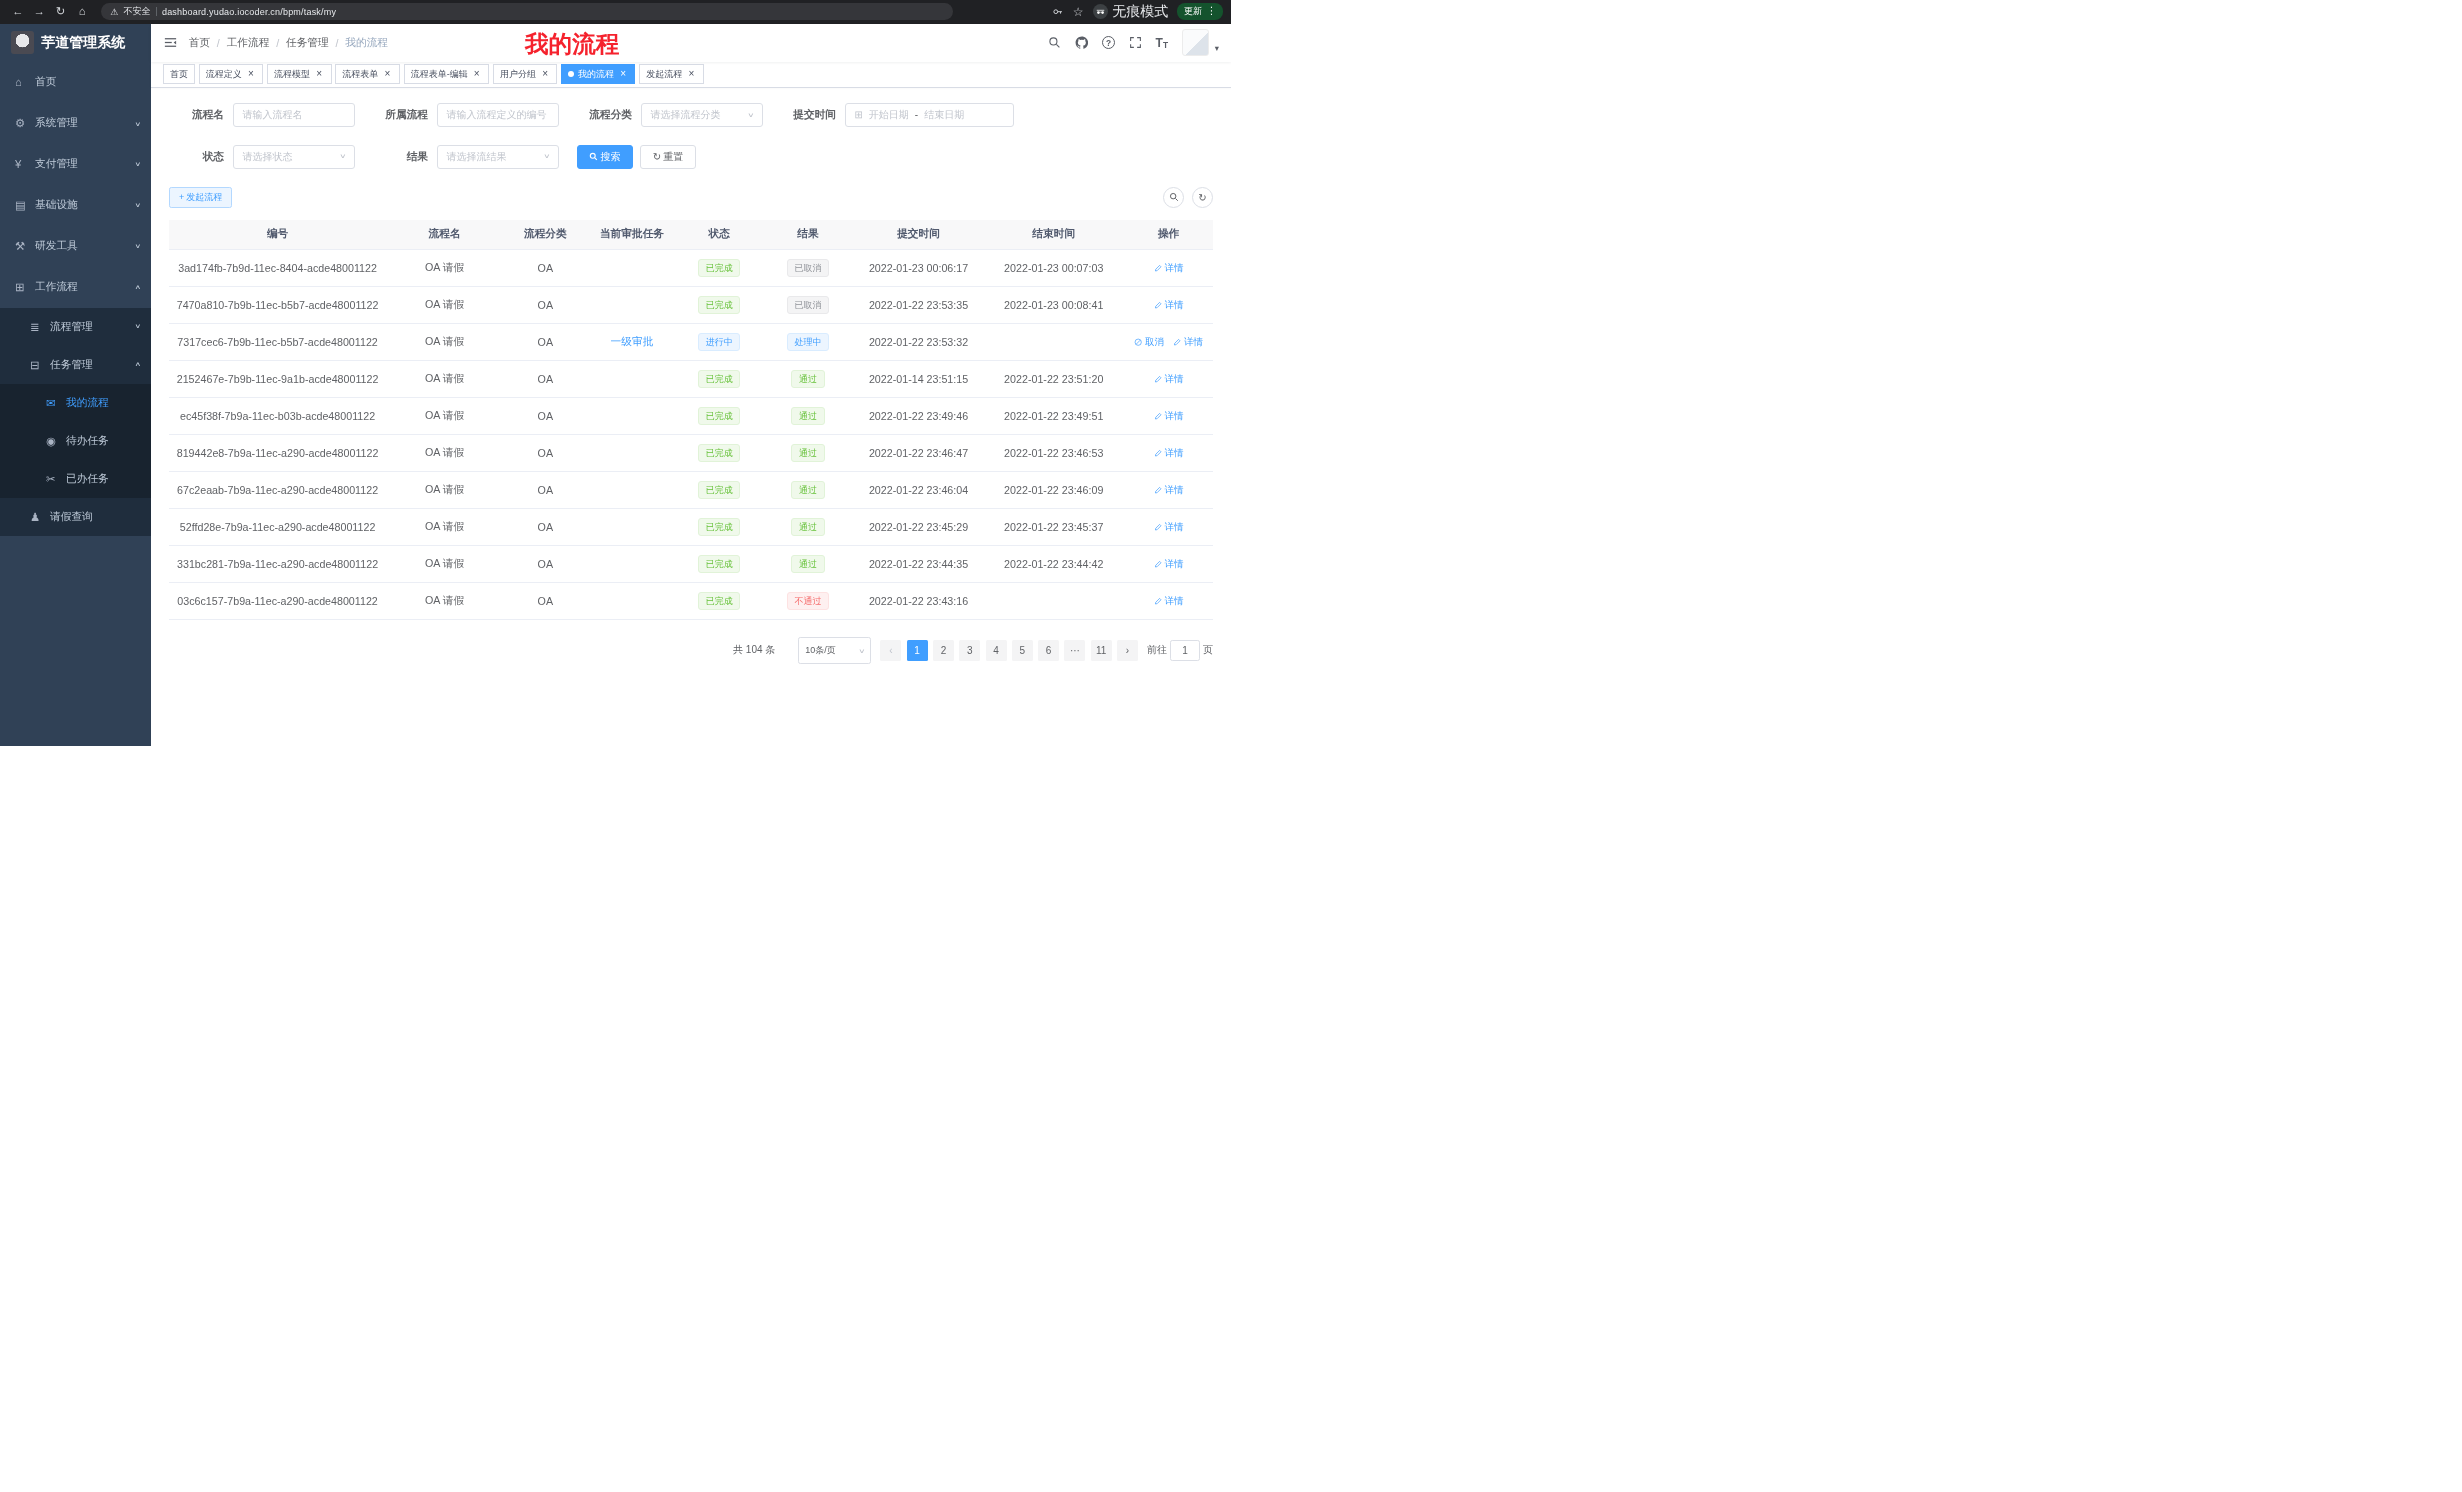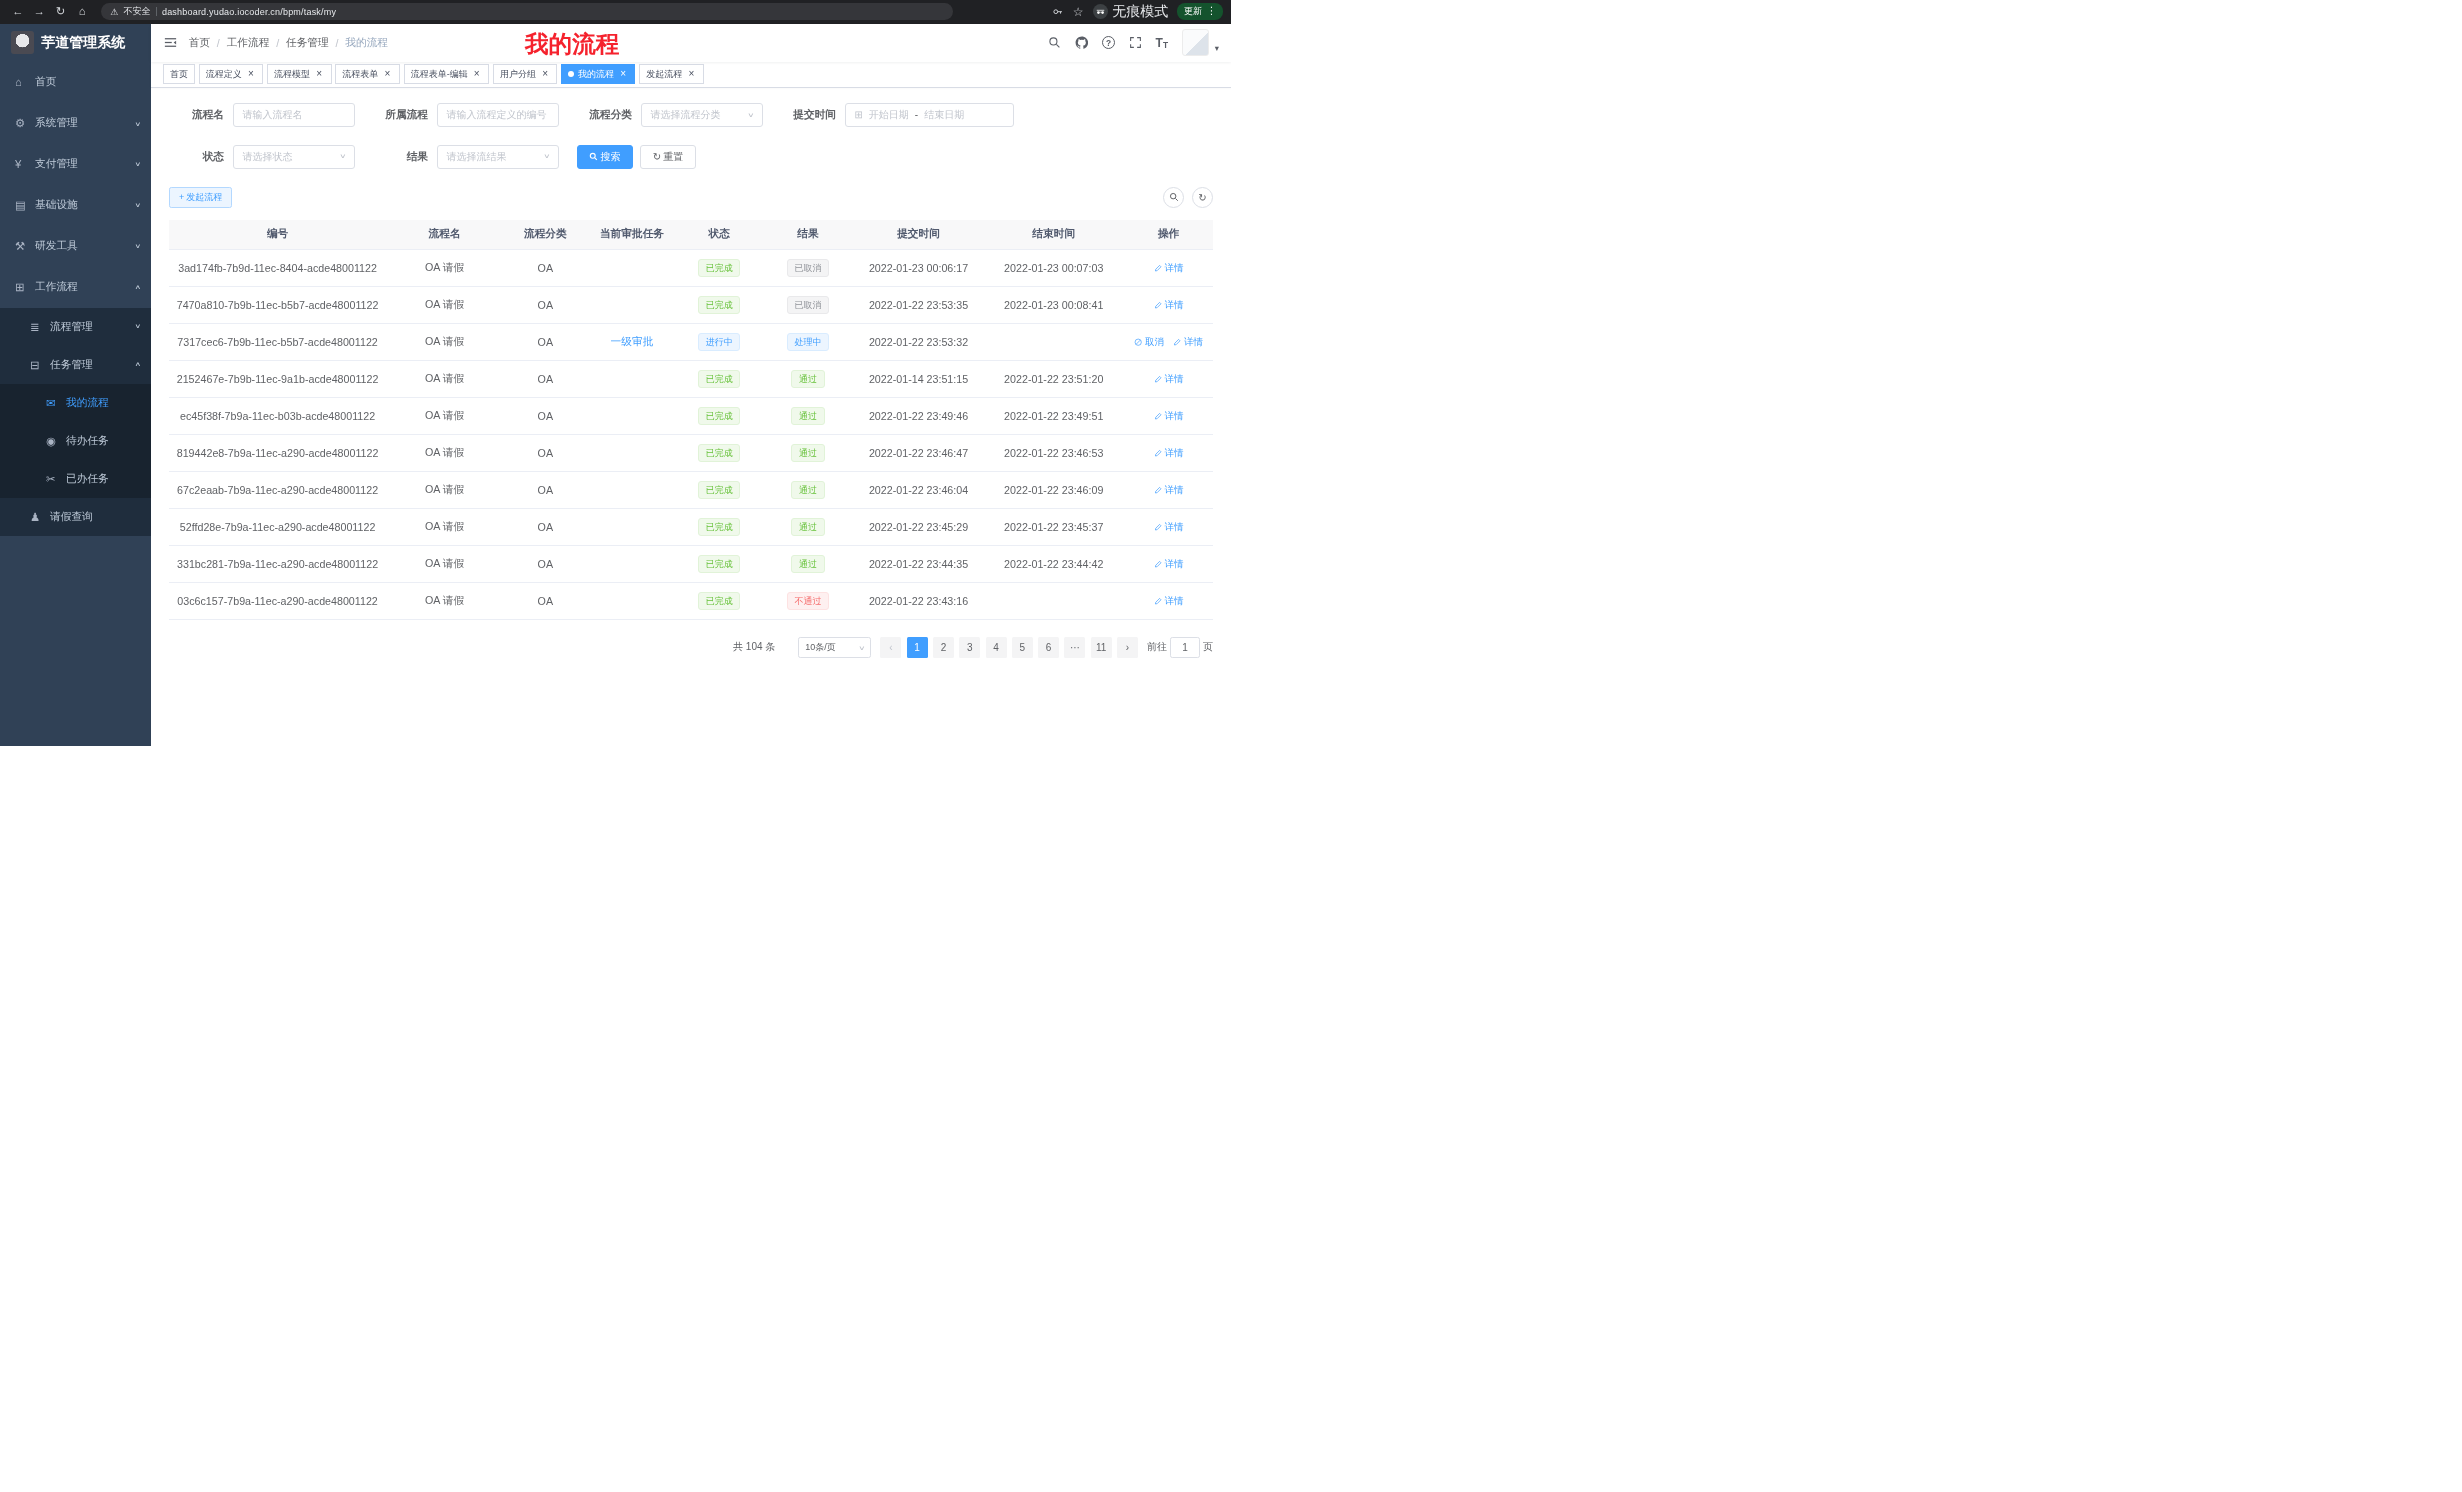--- a/index.html
+++ b/index.html
@@ -90,21 +90,21 @@
   .tag-success{background:#f0f9eb;border-color:#e1f3d8;color:#67c23a}
   .tag-info{background:#f4f4f5;border-color:#e9e9eb;color:#909399}
   .tag-primary{background:#ecf5ff;border-color:#d9ecff;color:#409eff}
   .tag-danger{background:#fef0f0;border-color:#fde2e2;color:#f56c6c}
   .link{color:#409eff;font-size:9.5px;cursor:pointer;margin:0 4.6px;white-space:nowrap;display:inline-flex;align-items:center;gap:2.3px}
   .task-link{color:#409eff;cursor:pointer}
 
   
   .pagination{display:flex;align-items:center;justify-content:flex-end;margin-top:16.7px;font-size:10px;color:#606266}
   .pg-total{margin-right:23px}
-  .page-size{width:73px;height:21px;border:0.8px solid #dcdfe6;border-radius:2.3px;display:flex;align-items:center;justify-content:space-between;padding:0 6px;color:#606266;font-size:9px;cursor:pointer;margin-right:9px;background:#fff}
+  .page-size{width:73px;height:27px;border:0.8px solid #dcdfe6;border-radius:2.3px;display:flex;align-items:center;justify-content:space-between;padding:0 6px;color:#606266;font-size:9px;cursor:pointer;margin-right:9px;background:#fff}
   .pager{display:flex;align-items:center;gap:5.3px}
   .page-btn{min-width:21px;height:21px;background:#f4f4f5;border-radius:1.5px;display:inline-flex;align-items:center;justify-content:center;font-size:10px;color:#606266;cursor:pointer;padding:0 3px}
   .page-btn.active{background:#409eff;color:#fff}
   .page-btn.disabled{color:#c0c4cc;cursor:default}
   .goto{display:flex;align-items:center;gap:3px;margin-left:9px}
   .goto-input{width:30px;height:21px;border:0.8px solid #dcdfe6;border-radius:2.3px;text-align:center;font-size:10px;color:#606266;font-family:"Liberation Sans",sans-serif;outline:none}
 </style>
 </head>
 <body>
 

